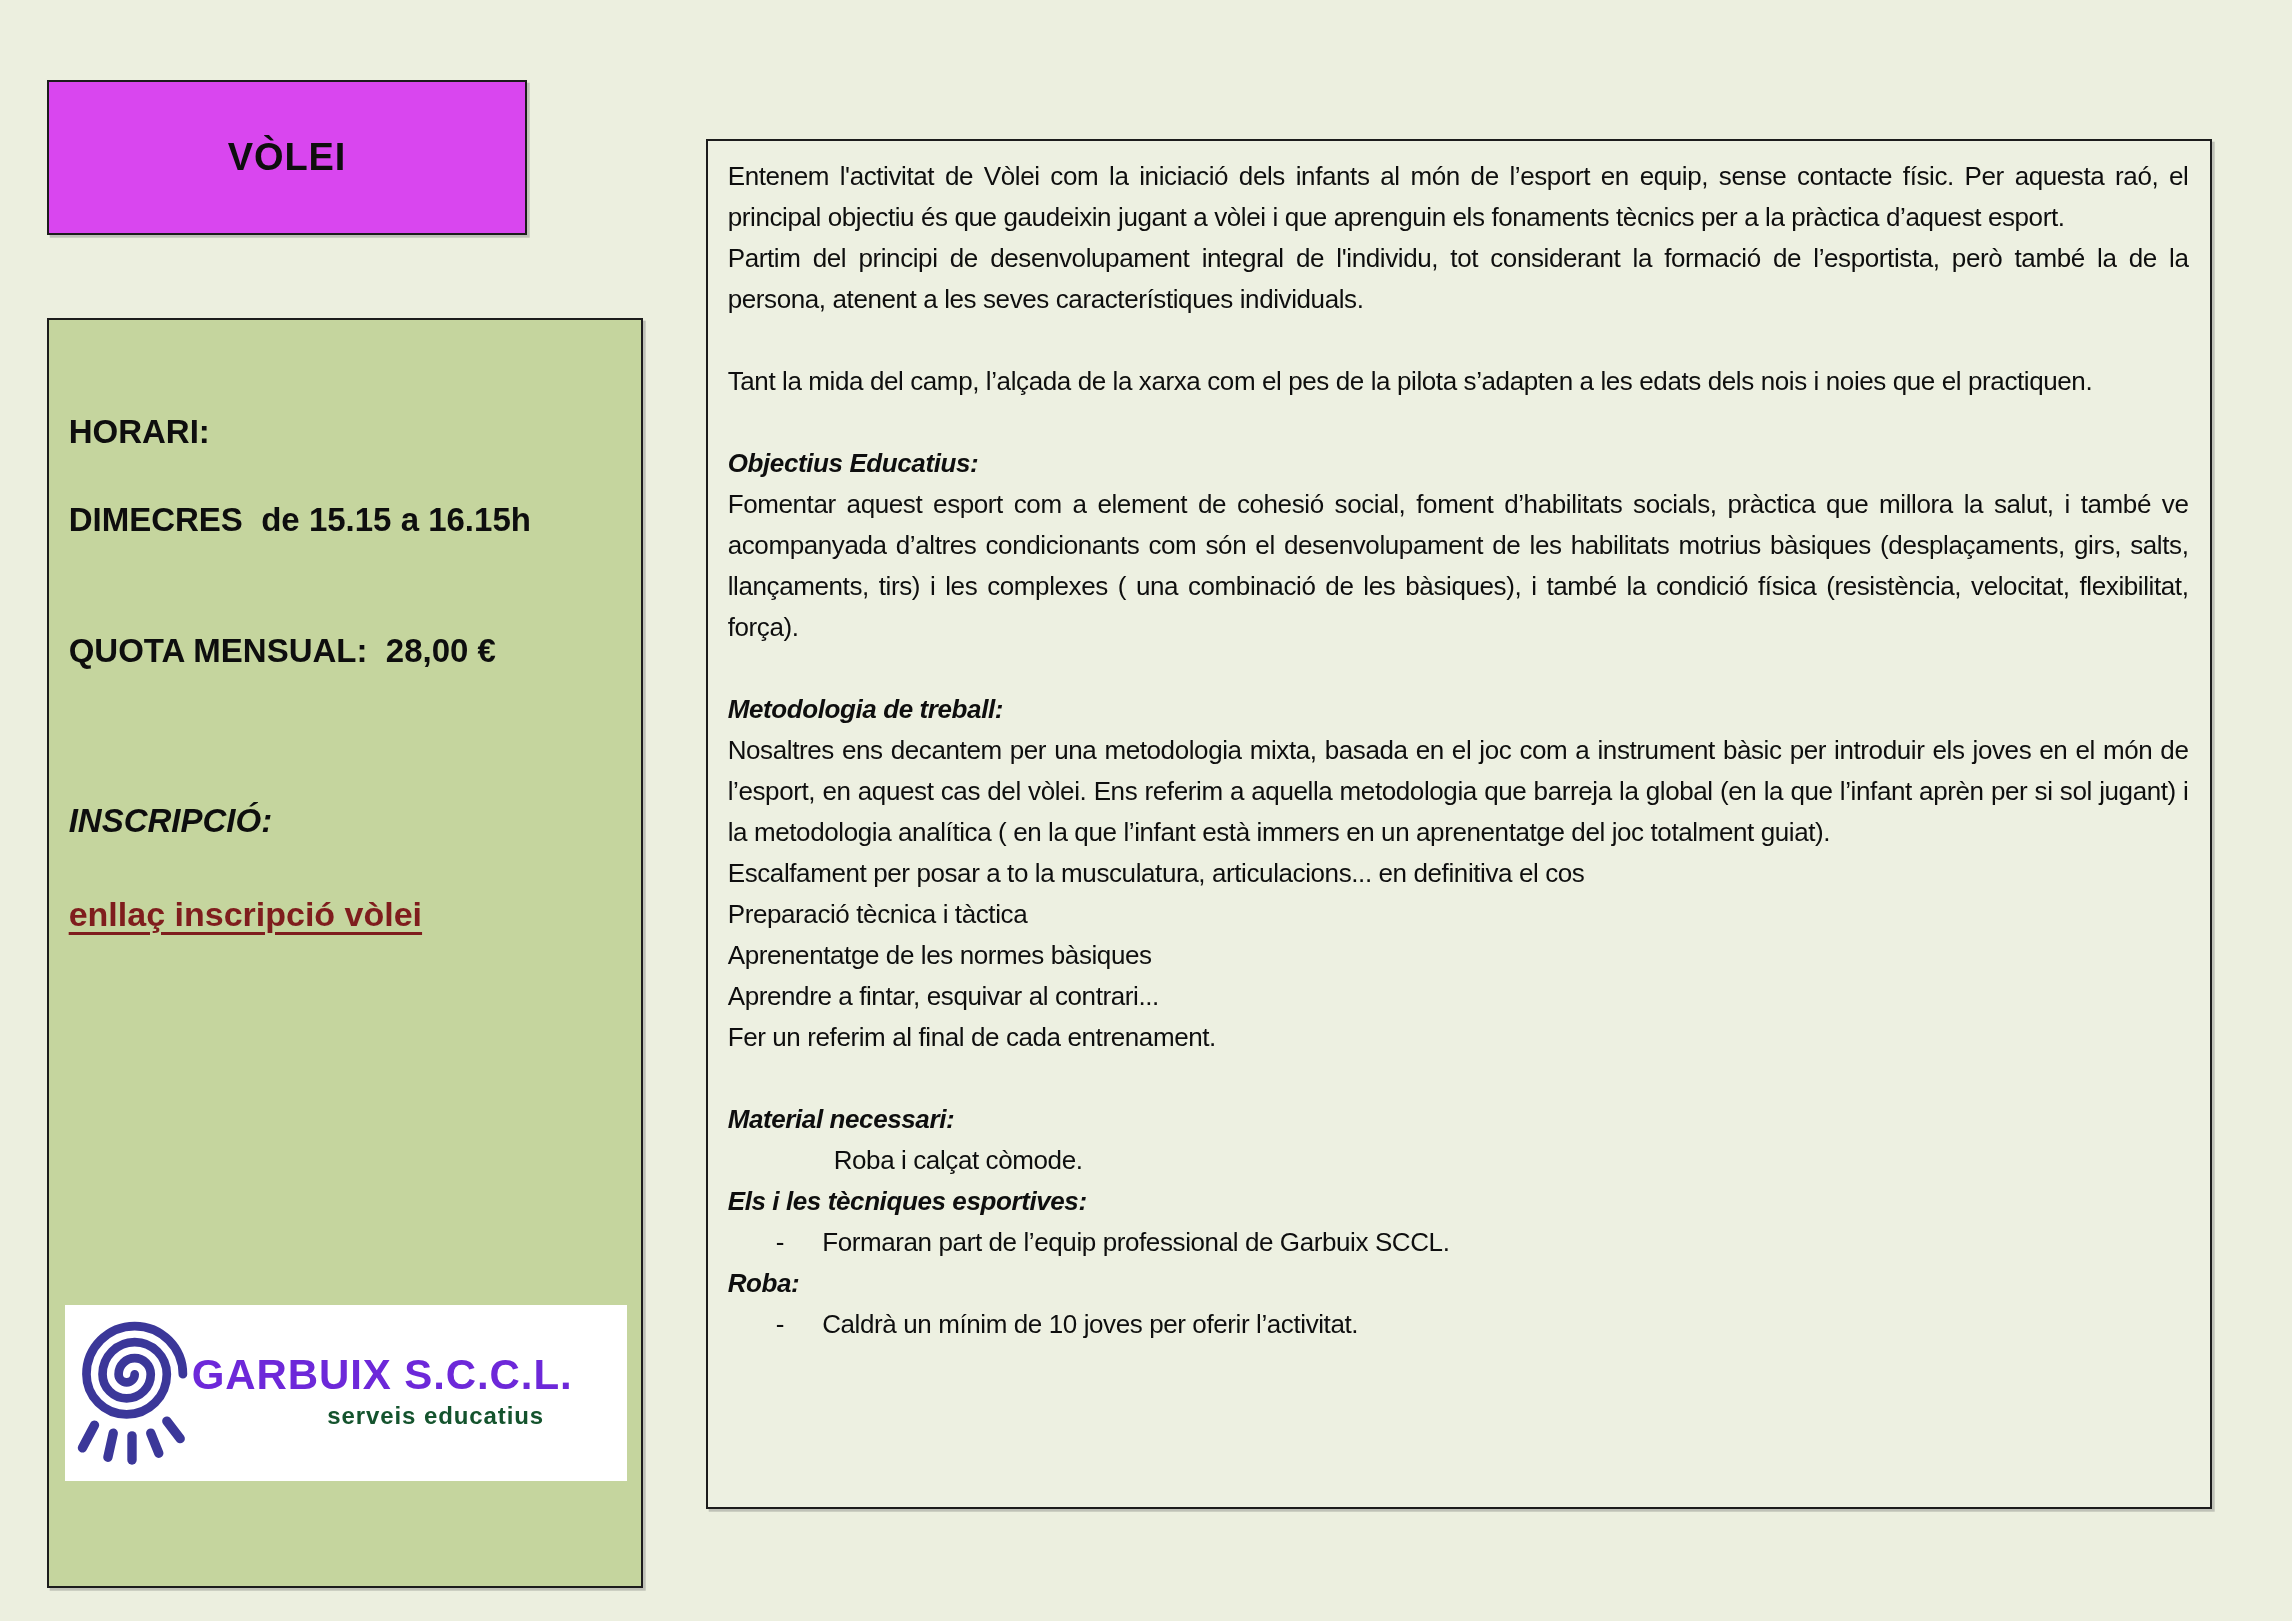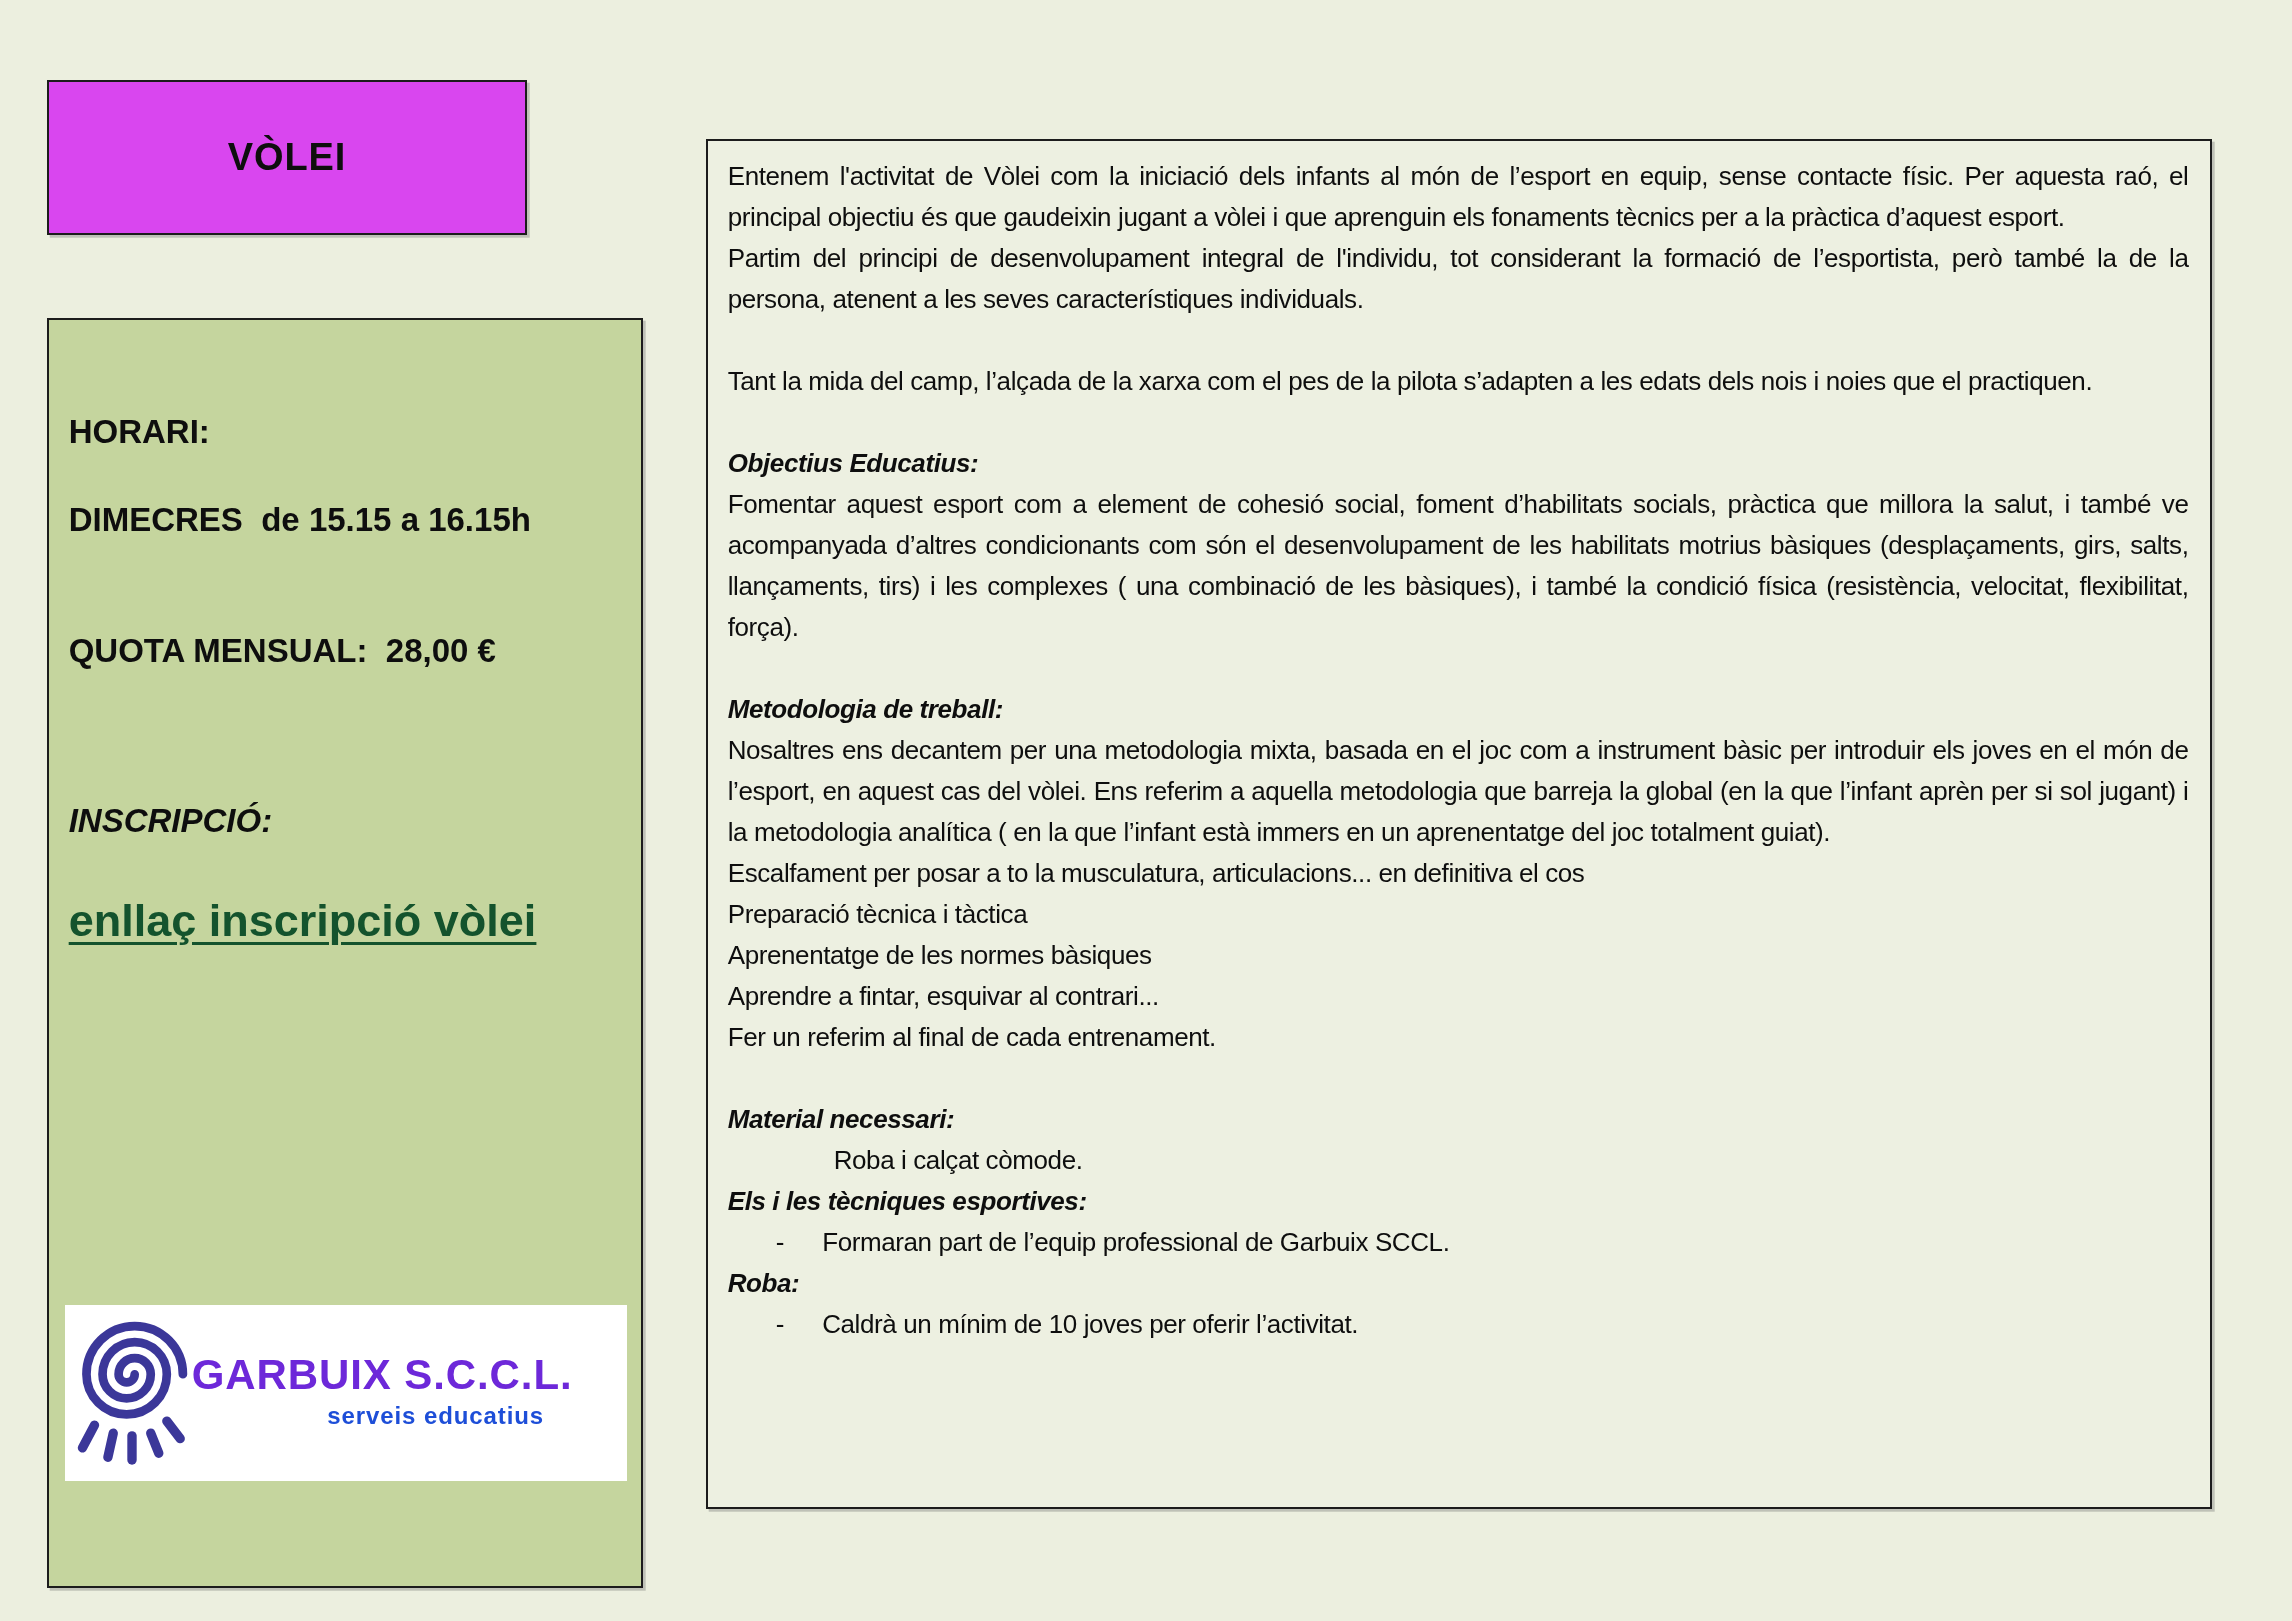--- a/index.html
+++ b/index.html
@@ -29,34 +29,34 @@
   .info-box .label {
     position: absolute; left: 19.7px; font-size: 33px; font-weight: bold; color: #0E0E0E;
   }
   .pre { white-space: pre-wrap; }
   .horari     { top: 93px; }
   .schedule   { top: 181px; }
   .quota      { top: 312px; }
   .inscripcio { top: 482px; font-style: italic; }
   .insc-link {
     position: absolute; left: 19.7px; top: 575px;
-    font-size: 45px; font-weight: bold; color: #14532d;
+    font-size: 34px; font-weight: bold; color: #7f1d1d;
     text-decoration: underline; text-decoration-thickness: 2.7px; text-underline-offset: 6.3px;
   }
 
   .logo {
     position: absolute; left: 16px; top: 985px; width: 562px; height: 176px;
     background: #FFFFFF; display: flex; align-items: center; overflow: hidden;
   }
   .logo-icon { height: 150px; width: 116px; margin-left: 9px; flex: 0 0 auto; }
   .logo-icon .spiral { stroke: #3B3799; stroke-width: 6.5; stroke-linecap: round; fill: none; }
   .logo-icon .ray    { stroke: #3B3799; stroke-width: 7; stroke-linecap: round; }
   .logo-text { display: flex; flex-direction: column; align-items: center; margin-left: 1.8px; margin-top: -5.4px; }
   .logo-name { font-size: 42px; font-weight: bold; color: #6d28d9; letter-spacing: 0.9px; white-space: nowrap; }
-  .logo-tagline { font-size: 24px; font-weight: bold; color: #1d4ed8; letter-spacing: 0.9px; margin-top: 3.6px; margin-left: 107px; }
+  .logo-tagline { font-size: 24px; font-weight: bold; color: #14532d; letter-spacing: 0.9px; margin-top: 3.6px; margin-left: 107px; }
 
   
   .desc-box {
     position: absolute; left: 706px; top: 139px; width: 1506px; height: 1370px;
     background: #EDF0E1; border: 2.7px solid #1C1C1C;
     padding: 15px 21.5px 18px 19.7px;
     font-size: 26px; line-height: 41px; color: #0E0E0E; letter-spacing: -0.4px;
     box-shadow: 2.7px 2.7px 0 rgba(110,110,110,0.35);
   }
   .blk-p      { text-align: justify; }

